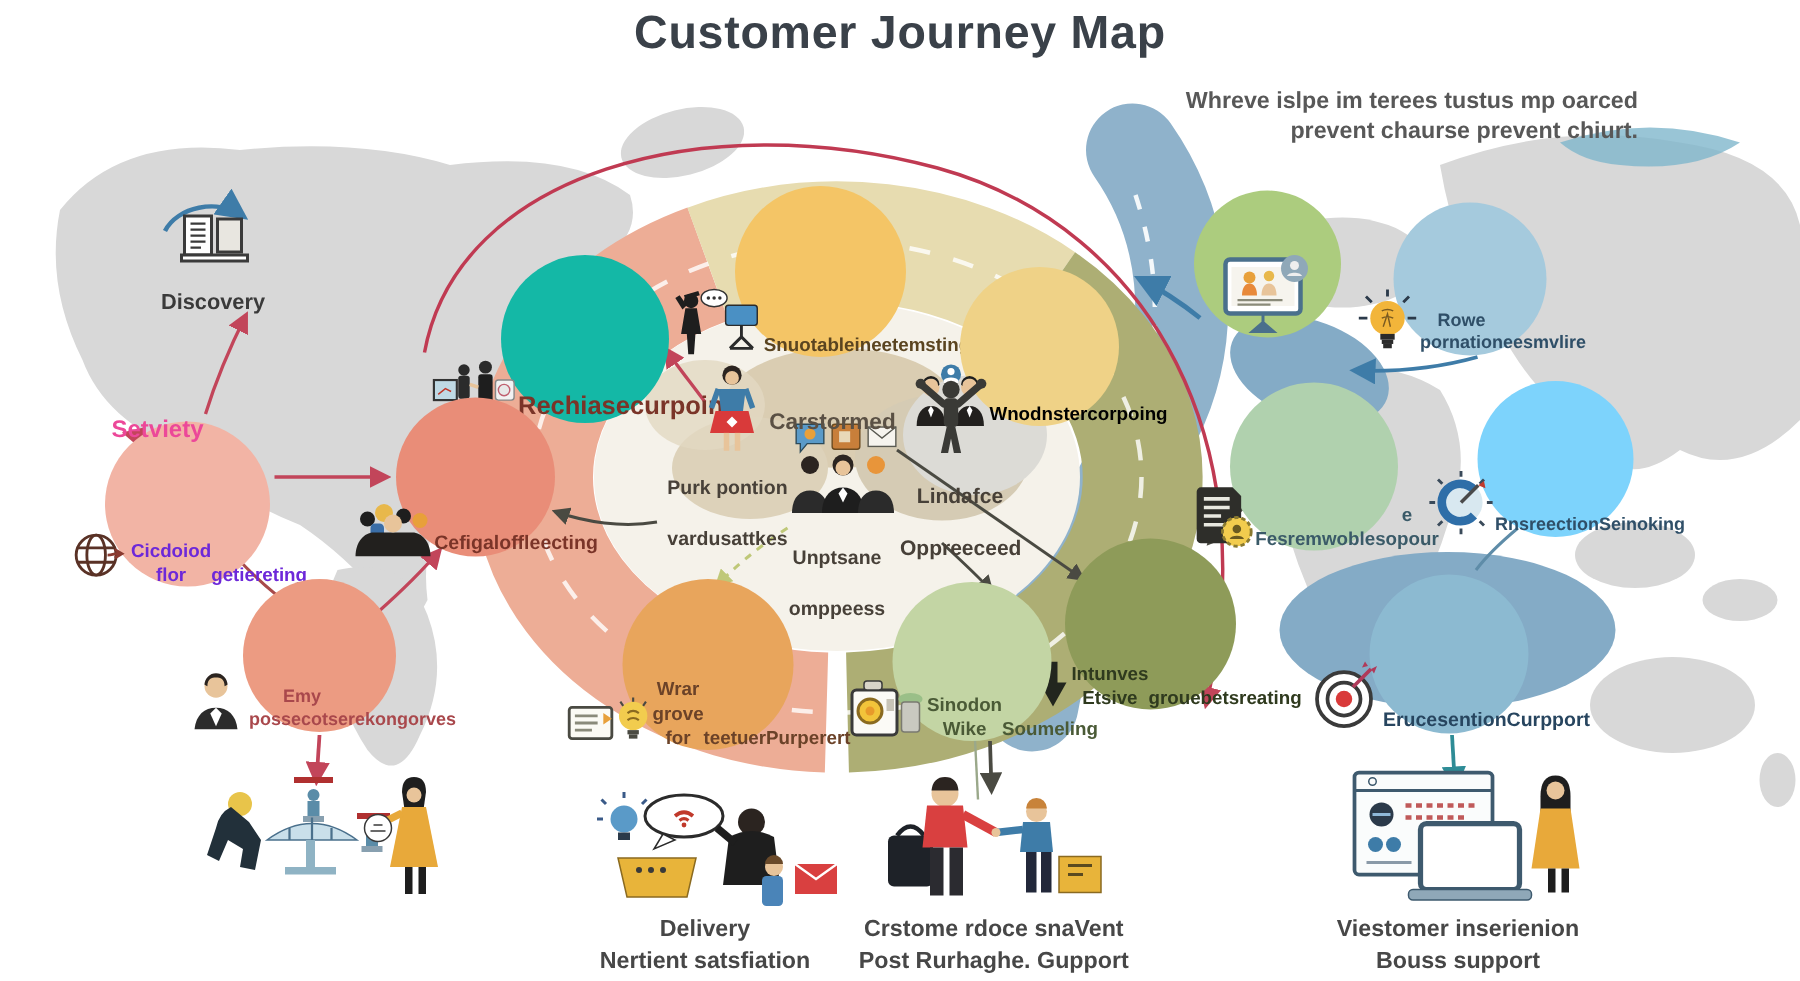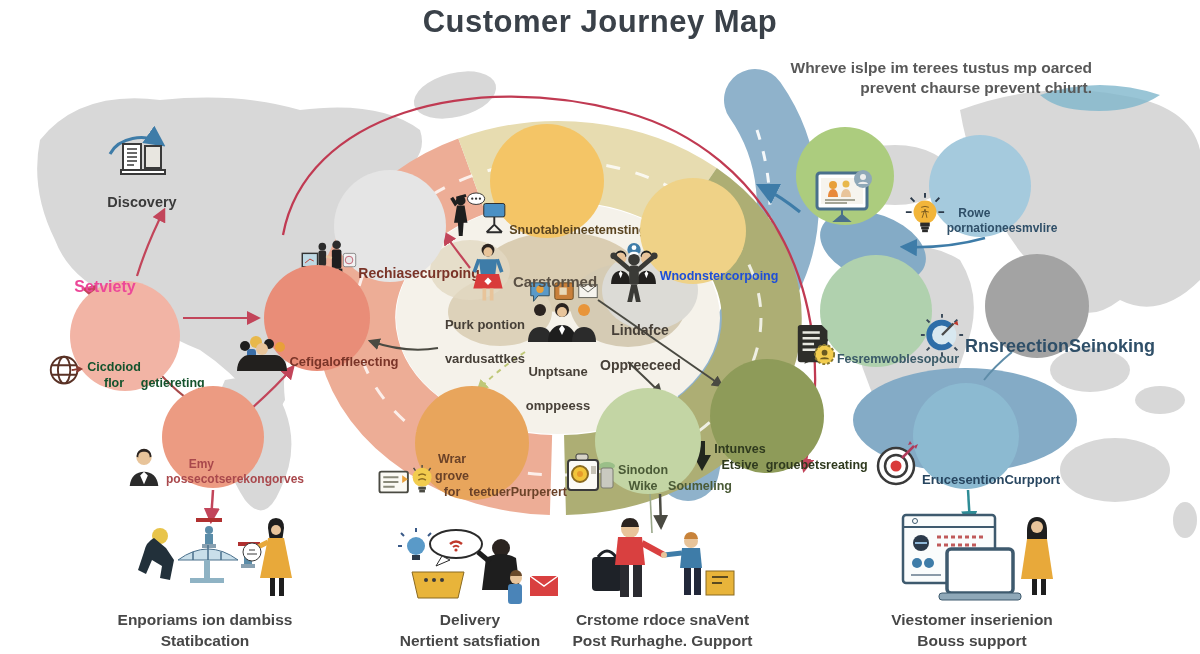--- a/index.html
+++ b/index.html
@@ -118,21 +118,21 @@
       <path d="M6 36h44v4H6z" fill="#fff" stroke="#3A3A3A" stroke-width="2"></path>
     </svg>
   </div>
   <div class="abs ctext" style="left:90px;top:177px;width:104px;font-size:14.5px;color:#3A3A3A;">
     <p>Discovery</p>
   </div>
   <div class="abs ctext" style="left:50px;top:260px;width:110px;font-size:16px;color:#ec4899;">
     <p>Setviety</p>
   </div>
 
-  <div class="bubble" style="left:70px;top:281px;width:110px;height:110px;background:#F2B4A5;color:#14532d;font-size:12.5px;">
+  <div class="bubble" style="left:70px;top:281px;width:110px;height:110px;background:#F2B4A5;color:#6d28d9;font-size:12.5px;">
     <span>
       <svg width="42" height="40" viewBox="0 0 44 42">
           <g stroke="#5A3226" stroke-width="2" fill="none">
         <circle cx="20" cy="20" r="14"></circle>
             <ellipse cx="20" cy="20" rx="6.5" ry="14"></ellipse>
         <path d="M7 15h26M7 25h26"></path>
             <path d="M28 20c4 0 6-2 9-1M33 16l5 3-5 3" stroke="#8A3A30"></path>
           </g>
         </svg>
     </span>
@@ -146,21 +146,21 @@
         <circle cx="23" cy="12" r="8" fill="#E8C49A"></circle>
         <path d="M15 11a8 8 0 0 1 16 0l-2 1c0-5-3-6-6-6s-6 1-6 6z" fill="#2B2420"></path>
         <path d="M8 42c1-10 7-15 15-15s14 5 15 15z" fill="#2B2B2B"></path>
         <path d="M23 27l-4 4 4 9 4-9z" fill="#fff"></path>
         </svg>
     </span>
     <p>Emy possecotser</p>
     <p>ekongorves</p>
   </div>
 
-  <div class="bubble" style="left:334px;top:170px;width:112px;height:112px;background:#e5e5e5;color:#7A3428;font-size:14px;">
+  <div class="bubble" style="left:334px;top:170px;width:112px;height:112px;background:#14b8a6;color:#7A3428;font-size:17px;">
     <span>
       <svg width="58" height="42" viewBox="0 0 60 44">
         <rect x="2" y="14" width="16" height="14" fill="#BFD9E4" stroke="#333" stroke-width="1.5"></rect>
         <path d="M5 24l5-4 4 2" stroke="#C0392B" fill="none"></path>
         <circle cx="23" cy="7" r="4" fill="#2B2B2B"></circle>
           <rect x="19" y="11" width="8" height="16" rx="2" fill="#2B2B2B"></rect>
         <rect x="20" y="27" width="3" height="12" fill="#2B2B2B"></rect>
           <rect x="24" y="27" width="3" height="12" fill="#2B2B2B"></rect>
         <circle cx="38" cy="5" r="4.5" fill="#2B2B2B"></circle>
           <rect x="33" y="10" width="10" height="20" rx="2" fill="#1E1E1E"></rect>
@@ -203,21 +203,21 @@
           <circle cx="30" cy="7" r="1.2" fill="#333"></circle>
           <circle cx="34" cy="7" r="1.2" fill="#333"></circle>
         <rect x="38" y="12" width="22" height="14" rx="2" fill="#4A90C4" stroke="#2B2B2B"></rect>
         <path d="M49 26v8M41 42h16M49 34l-8 8M49 34l8 8" stroke="#2B2B2B" stroke-width="2" fill="none"></path>
         </svg>
     </span>
     <p>Snuotable</p>
     <p>ineetemsting</p>
   </div>
 
-  <div class="bubble" style="left:640px;top:178px;width:106px;height:106px;background:#EFD287;color:#1d4ed8;font-size:12.5px;">
+  <div class="bubble" style="left:640px;top:178px;width:106px;height:106px;background:#EFD287;color:#000000;font-size:12.5px;">
     <span>
       <svg width="52" height="42" viewBox="0 0 54 44">
         <circle cx="27" cy="8" r="7" fill="#3E7CA8"></circle>
         <circle cx="27" cy="6" r="2.5" fill="#fff"></circle>
           <path d="M22 12c1-2.5 9-2.5 10 0v2H22z" fill="#fff"></path>
         <circle cx="13" cy="17" r="6" fill="#E8C49A"></circle>
           <path d="M7 15a6 6 0 0 1 12 0l-1 1c0-4-3-5-5-5s-5 1-5 5z" fill="#1E1E1E"></path>
         <path d="M3 44c0-9 4-14 10-14s10 5 10 14z" fill="#22201E"></path>
         <path d="M13 30l-2 3 2 5 2-5z" fill="#fff"></path>
         <circle cx="40" cy="17" r="6" fill="#E8C49A"></circle>
@@ -272,21 +272,21 @@
         <path d="M10 10h18M10 16h18M10 22h12M10 28h14" stroke="#E8E8E0" stroke-width="2.5"></path>
         <circle cx="33" cy="33" r="10" fill="#F2CC4E" stroke="#8A7A30" stroke-width="2" stroke-dasharray="3 2"></circle>
         <circle cx="33" cy="31" r="3" fill="#6A5A20"></circle>
           <path d="M28 38c1-3 9-3 10 0z" fill="#6A5A20"></path>
         </svg>
     </span>
     <p>Fesremwoble</p>
     <p>e sopour</p>
   </div>
 
-  <div class="bubble" style="left:985px;top:254px;width:104px;height:104px;background:#a3a3a3;color:#2F4F68;font-size:18px;">
+  <div class="bubble" style="left:985px;top:254px;width:104px;height:104px;background:#7dd3fc;color:#2F4F68;font-size:12px;">
     <span>
       <svg width="46" height="46" viewBox="0 0 48 48">
           <g stroke="#3A4A5A" stroke-width="2">
         <path d="M24 2v4M24 42v4M2 24h4M42 24h4M8 8l3 3M40 8l-3 3M8 40l3-3M40 40l-3-3"></path>
           </g>
         <circle cx="24" cy="24" r="15" fill="#D8E8F0"></circle>
         <path d="M33 15A13 13 0 1 0 33 33" stroke="#2E6EA8" stroke-width="6" fill="none"></path>
         <path d="M24 24L36 12" stroke="#4A4A4A" stroke-width="2.5"></path>
         <path d="M36 12l4-3 1 5z" fill="#C0392B"></path>
         </svg>
@@ -506,24 +506,20 @@
       <rect x="52" y="44" width="66" height="44" rx="4" fill="#fff" stroke="#3E5A6E" stroke-width="3.5"></rect>
       <rect x="44" y="88" width="82" height="7" rx="3" fill="#8FA8B8" stroke="#3E5A6E"></rect>
       <path d="M142 12q10 0 10 14v28h-20V26q0-14 10-14z" fill="#1E1E1E"></path>
       <circle cx="142" cy="22" r="6" fill="#E8C49A"></circle>
       <path d="M132 34h20l6 40h-32z" fill="#E8A93A"></path>
       <rect x="137" y="74" width="5" height="16" fill="#1E1E1E"></rect>
         <rect x="146" y="74" width="5" height="16" fill="#1E1E1E"></rect>
       </svg>
   </div>
 
-  <div class="scene-label" style="left:95px;top:610px;width:220px;">
-    <p>Enporiams ion dambiss</p>
-    <p>Statibcation</p>
-  </div>
   <div class="scene-label" style="left:370px;top:610px;width:200px;">
     <p>Delivery</p>
     <p>Nertient satsfiation</p>
   </div>
   <div class="scene-label" style="left:555px;top:610px;width:215px;">
     <p>Crstome rdoce snaVent</p>
     <p>Post Rurhaghe. Gupport</p>
   </div>
   <div class="scene-label" style="left:862px;top:610px;width:220px;">
     <p>Viestomer inserienion</p>

